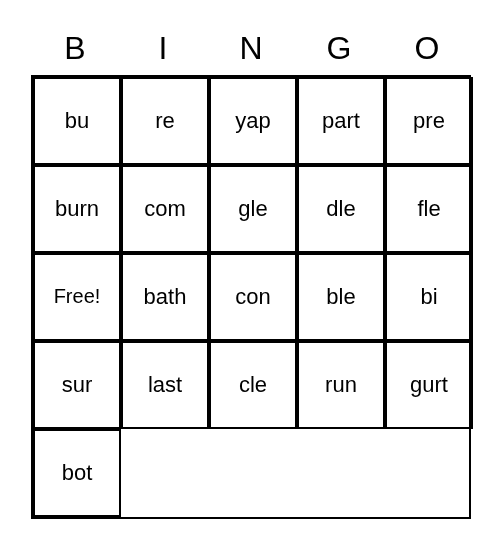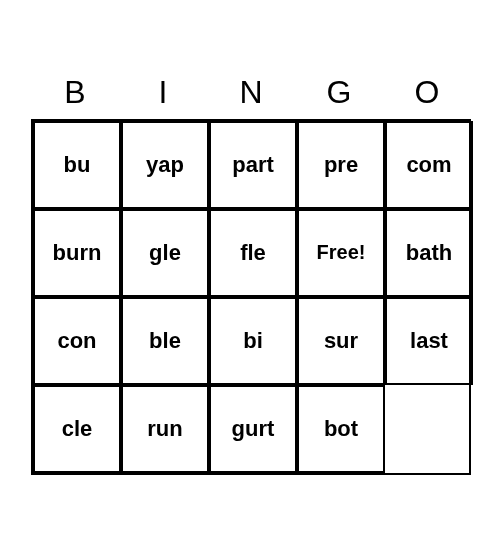--- a/index.html
+++ b/index.html
@@ -46,49 +46,51 @@
     }
 
     .bingo-cell {
       border: 2px solid #000;
       width: 88px;
       height: 88px;
       display: flex;
       align-items: center;
       justify-content: center;
       font-size: 22px;
-      font-weight: bold;
+      font-weight: normal;
     }
 
     .bingo-cell.free {
       font-size: 20px;
     }
   </style>
 </head>
 <body>
 
 <div class="bingo-container">
   <div class="bingo-header">
     <div class="header-cell">B</div>
     <div class="header-cell">I</div>
     <div class="header-cell">N</div>
     <div class="header-cell">G</div>
     <div class="header-cell">O</div>
   </div>
   <div class="bingo-grid">
 
     <div class="bingo-cell">bu</div>
+    <div class="bingo-cell">re</div>
     <div class="bingo-cell">yap</div>
     <div class="bingo-cell">part</div>
     <div class="bingo-cell">pre</div>
 
+    <div class="bingo-cell">burn</div>
     <div class="bingo-cell">com</div>
-    <div class="bingo-cell">burn</div>
     <div class="bingo-cell">gle</div>
 
+    <div class="bingo-cell">dle</div>
     <div class="bingo-cell">fle</div>
     <div class="bingo-cell free">Free!</div>
     <div class="bingo-cell">bath</div>
 
     <div class="bingo-cell">con</div>
     <div class="bingo-cell">ble</div>
     <div class="bingo-cell">bi</div>
     <div class="bingo-cell">sur</div>
     <div class="bingo-cell">last</div>
 

